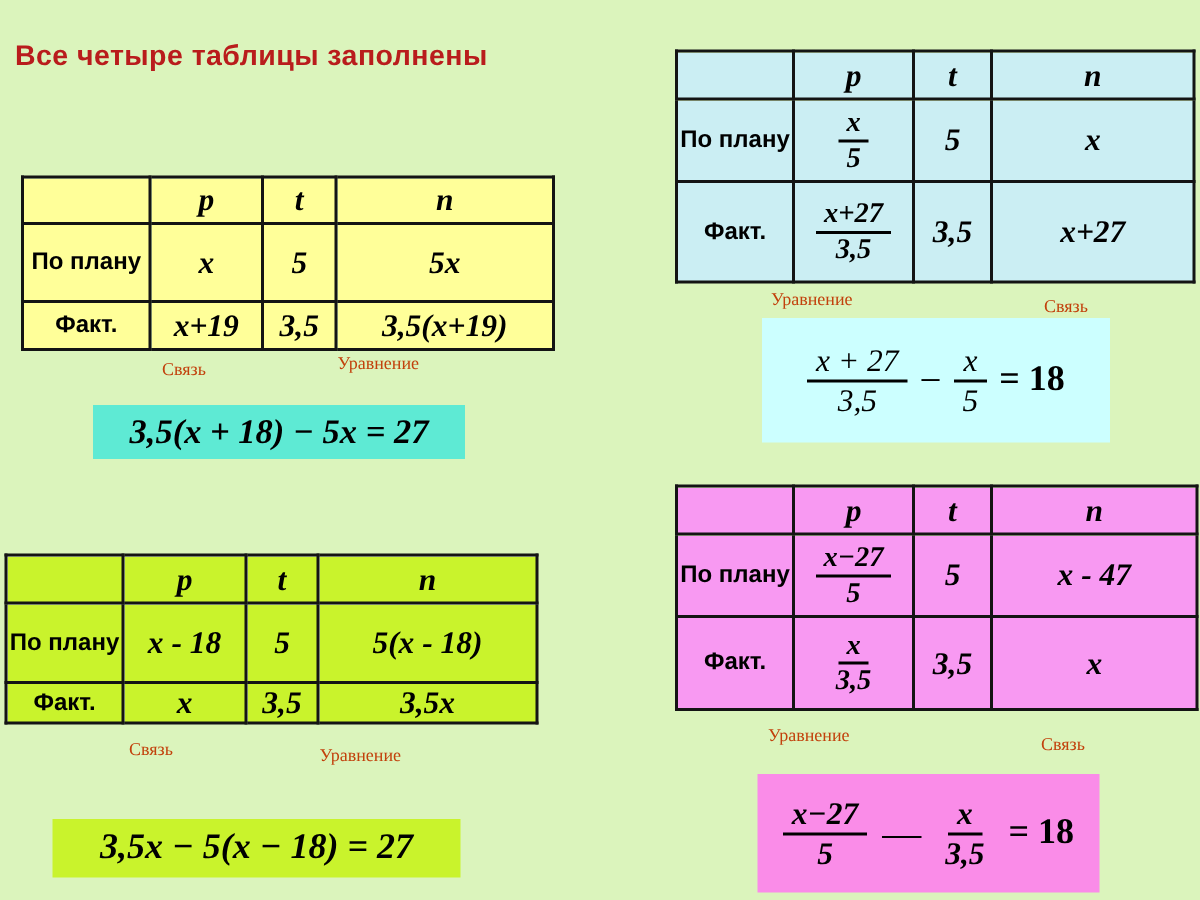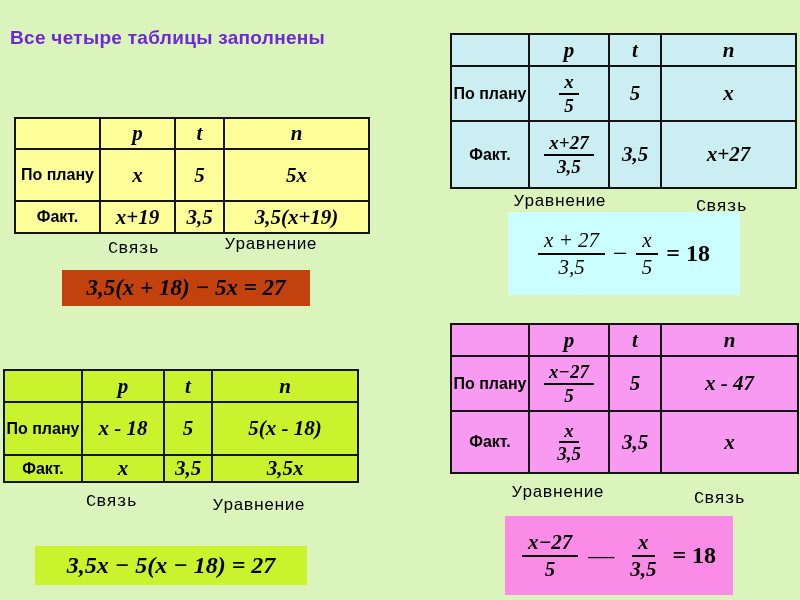--- a/index.html
+++ b/index.html
@@ -5,21 +5,21 @@
   html,body{margin:0;padding:0;}
   #slide{
     position:relative;
     width:800px;height:600px;
     background:#DBF4BC;
     overflow:hidden;
     font-family:"Liberation Sans",sans-serif;
   }
   #title{
     position:absolute;left:10px;top:27px;
-    font-size:19px;font-weight:bold;color:#6d28d9;
+    font-size:19px;font-weight:bold;color:#b91c1c;
     letter-spacing:0.3px;
   }
   table.tbl{
     position:absolute;border-collapse:collapse;table-layout:fixed;
   }
   table.tbl td{
     border:2px solid #141414;text-align:center;vertical-align:middle;
     padding:0;overflow:hidden;
   }
   .t-yellow td{background:#FFFF99;}
@@ -40,28 +40,28 @@
   }
   .frac{
     display:inline-flex;flex-direction:column;align-items:center;
     vertical-align:middle;
     font-family:"Liberation Serif",serif;font-style:italic;font-weight:bold;
     font-size:19px;line-height:1.12;color:#000;
   }
   .frac .num{border-bottom:2px solid #000;padding:0 5px;}
   .frac .den{padding:0 5px;}
   .cap{
-    position:absolute;font-size:17px;color:#000000;
-    font-family:Liberation Mono, monospace;
+    position:absolute;font-size:12px;color:#c2410c;
+    font-family:Liberation Serif, serif;
   }
   .eqbox{
     position:absolute;display:flex;align-items:center;justify-content:center;
     font-family:"Liberation Serif",serif;font-style:italic;color:#000;
   }
-  #eq-tl{left:62px;top:270px;width:248px;height:36px;background:#c2410c;
+  #eq-tl{left:62px;top:270px;width:248px;height:36px;background:#5eead4;
          font-size:23px;font-weight:bold;}
   #eq-bl{left:35px;top:546px;width:272px;height:39px;background:#C9F32C;
          font-size:24px;font-weight:bold;}
   #eq-tr{left:508px;top:212px;width:232px;height:83px;background:#CCFFFF;gap:8px;}
   #eq-br{left:505px;top:516px;width:228px;height:79px;background:#FA8CE8;gap:10px;}
   .eqfrac{
     display:inline-flex;flex-direction:column;align-items:center;
     font-size:21px;line-height:1.15;font-weight:normal;
   }
   #eq-br .eqfrac{font-weight:bold;}

